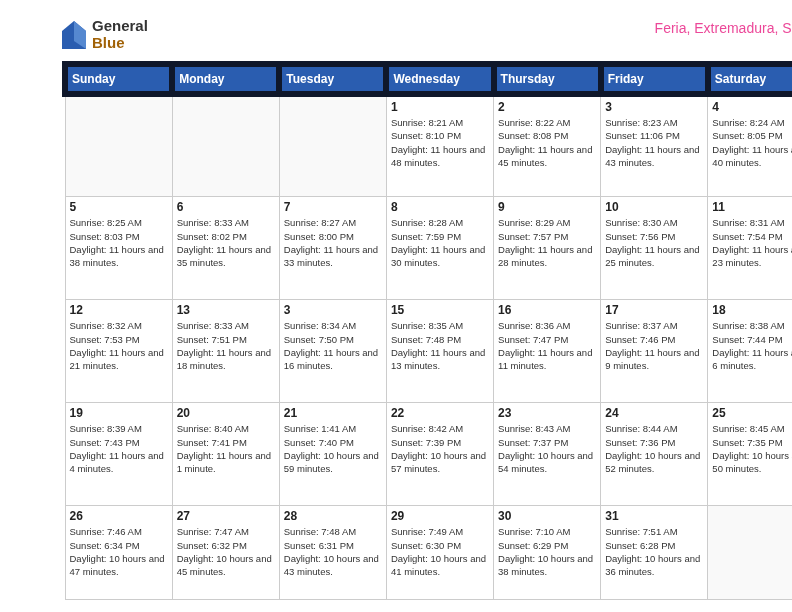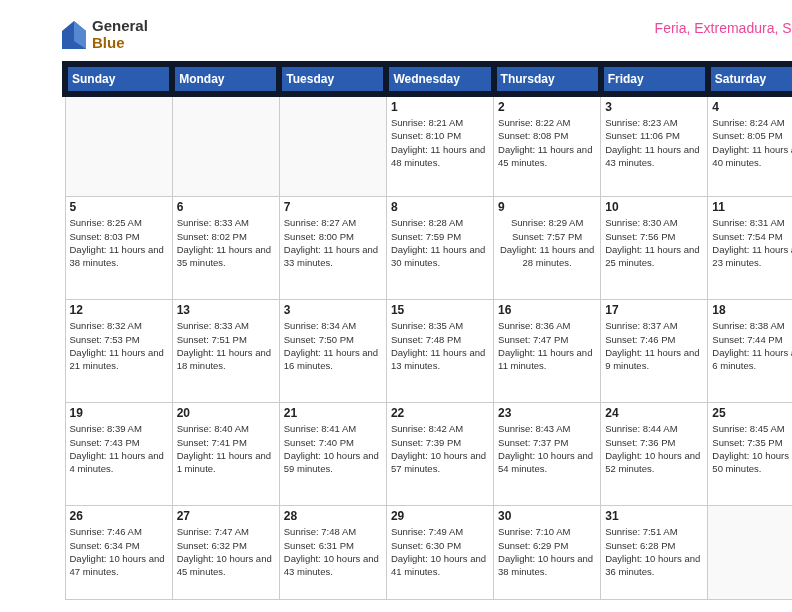--- a/index.html
+++ b/index.html
@@ -187,21 +187,21 @@
 Daylight: 11 hours and 33 minutes.</div>
           </td>
           <td>
             <span class="day-number">8</span>
             <div class="day-info" style="white-space: pre-line;">Sunrise: 8:28 AM
 Sunset: 7:59 PM
 Daylight: 11 hours and 30 minutes.</div>
           </td>
           <td>
             <span class="day-number">9</span>
-            <div class="day-info" style="white-space: pre-line; text-align: center;">Sunrise: 8:29 AM
+            <div class="day-info" style="white-space: pre-line;">Sunrise: 8:29 AM
 Sunset: 7:57 PM
 Daylight: 11 hours and 28 minutes.</div>
           </td>
           <td>
             <span class="day-number">10</span>
             <div class="day-info" style="white-space: pre-line;">Sunrise: 8:30 AM
 Sunset: 7:56 PM
 Daylight: 11 hours and 25 minutes.</div>
           </td>
           <td>
@@ -263,21 +263,21 @@
 Daylight: 11 hours and 4 minutes.</div>
           </td>
           <td>
             <span class="day-number">20</span>
             <div class="day-info" style="white-space: pre-line;">Sunrise: 8:40 AM
 Sunset: 7:41 PM
 Daylight: 11 hours and 1 minute.</div>
           </td>
           <td>
             <span class="day-number">21</span>
-            <div class="day-info" style="white-space: pre-line;">Sunrise: 8:41 AM
+            <div class="day-info" style="white-space: pre-line;">Sunrise: 1:41 AM
 Sunset: 7:40 PM
 Daylight: 10 hours and 59 minutes.</div>
           </td>
           <td>
             <span class="day-number">22</span>
             <div class="day-info" style="white-space: pre-line;">Sunrise: 8:42 AM
 Sunset: 7:39 PM
 Daylight: 10 hours and 57 minutes.</div>
           </td>
           <td>

